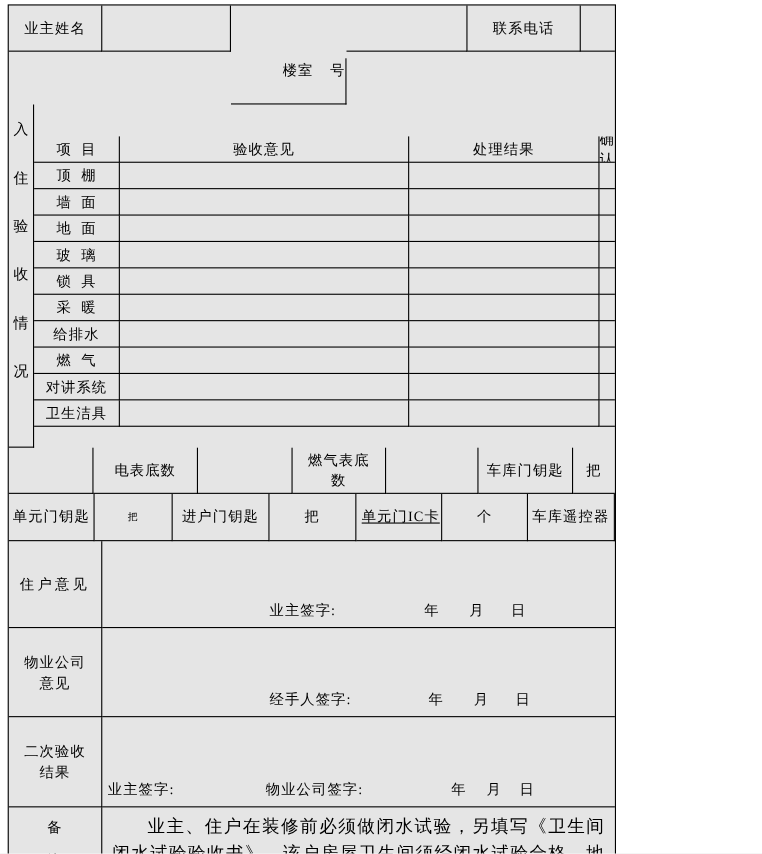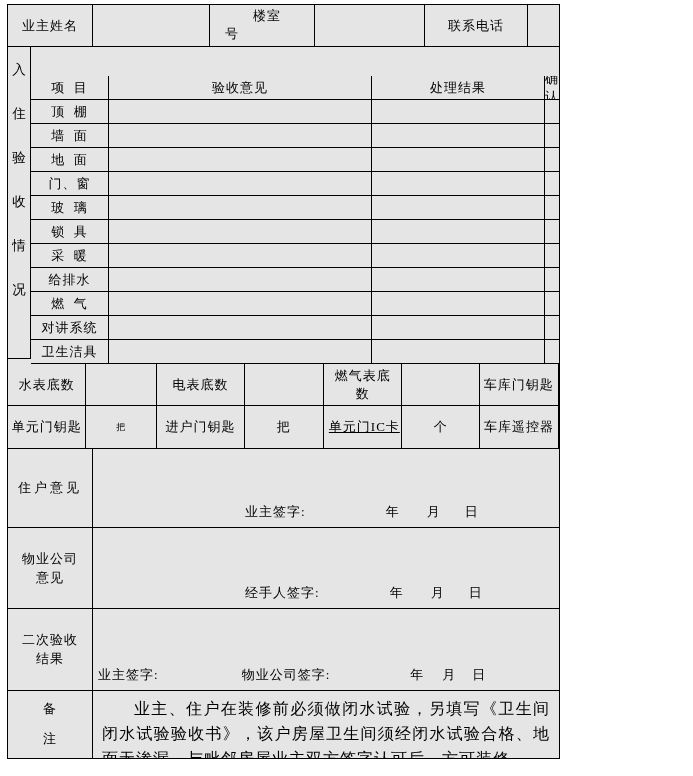--- a/index.html
+++ b/index.html
@@ -20,21 +20,21 @@
     font-size:13px;letter-spacing:1px;line-height:1.35;
     overflow:hidden;
   }
   .c.last{border-right:0;}
   .row.bottom .c{border-bottom:0;}
 
   
   .h-top .c{height:42px;}
   .w-a{width:85px;} .w-b{width:117px;} .w-c{width:105px;}
   .w-d{width:110px;} .w-e{width:103px;} .w-f{flex:1;}
-  .roomcell{flex-direction:column;justify-content:flex-start;align-items:stretch;padding:2px 0;}
+  .roomcell{flex-direction:row;justify-content:flex-end;align-items:stretch;padding:2px 0;margin-top:48px;}
   .roomcell .l1{text-align:center;padding-left:10px;}
   .roomcell .l2{text-align:left;padding-left:15px;}
 
   
   .vcell{
     width:84px;height:312px;
     box-sizing:border-box;border-right:1px solid #000;border-bottom:1px solid #000;
     display:flex;flex-direction:column;align-items:center;justify-content:center;
     gap:26px;padding-bottom:45px;font-size:13.5px;
   }
@@ -130,26 +130,20 @@
         <div class="c w-result"></div>
         <div class="c w-confirm last"></div>
       </div>
       <div class="irow">
         <div class="c w-item pre">地  面</div>
         <div class="c w-opinion"></div>
         <div class="c w-result"></div>
         <div class="c w-confirm last"></div>
       </div>
       <div class="irow">
-        <div class="c w-item pre">门、窗</div>
-        <div class="c w-opinion"></div>
-        <div class="c w-result"></div>
-        <div class="c w-confirm last"></div>
-      </div>
-      <div class="irow">
         <div class="c w-item pre">玻  璃</div>
         <div class="c w-opinion"></div>
         <div class="c w-result"></div>
         <div class="c w-confirm last"></div>
       </div>
       <div class="irow">
         <div class="c w-item pre">锁  具</div>
         <div class="c w-opinion"></div>
         <div class="c w-result"></div>
         <div class="c w-confirm last"></div>
@@ -181,21 +175,20 @@
       <div class="irow">
         <div class="c w-item pre">卫生洁具</div>
         <div class="c w-opinion"></div>
         <div class="c w-result"></div>
         <div class="c w-confirm last"></div>
       </div>
     </div>
   </div>
 
   <div class="row h-m1">
-    <div class="c m-a">水表底数</div>
     <div class="c m-b"></div>
     <div class="c m-c">电表底数</div>
     <div class="c m-d"></div>
     <div class="c m-e wrapcell">
       <span class="wrapbox">燃气表底数</span>
     </div>
     <div class="c m-f"></div>
     <div class="c m-g">车库门钥匙</div>
     <div class="c m-h last">把</div>
   </div>

